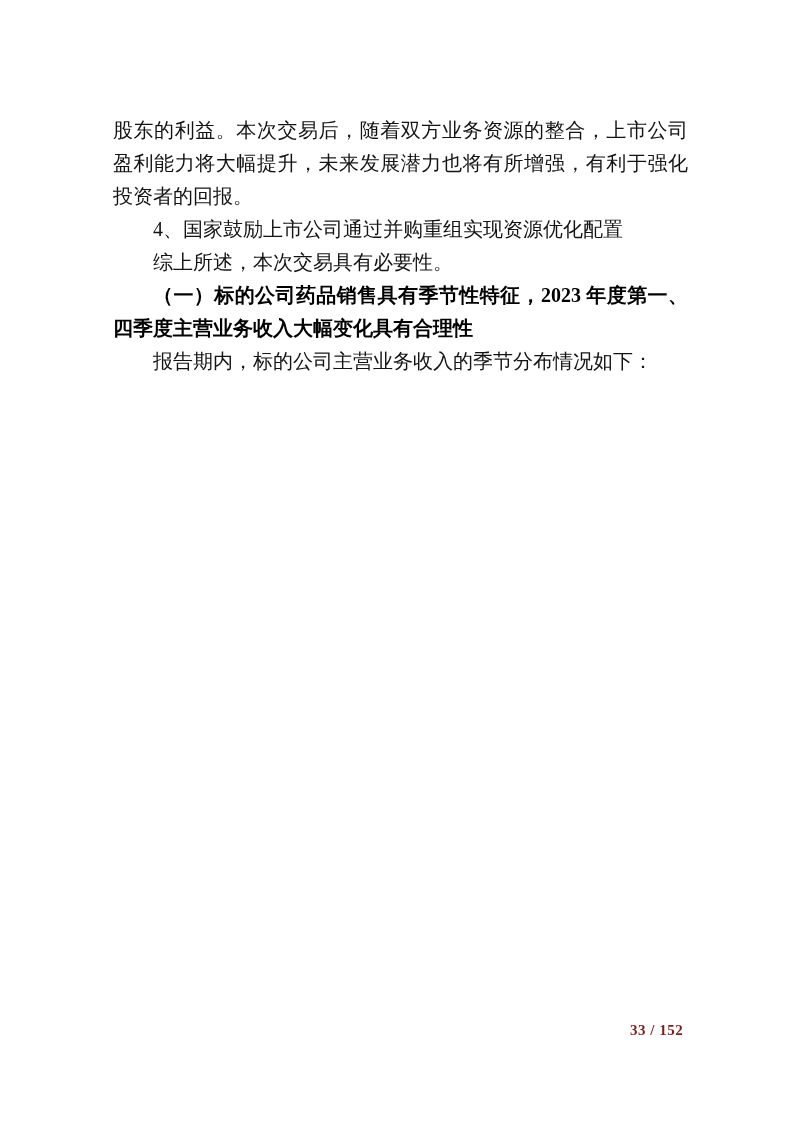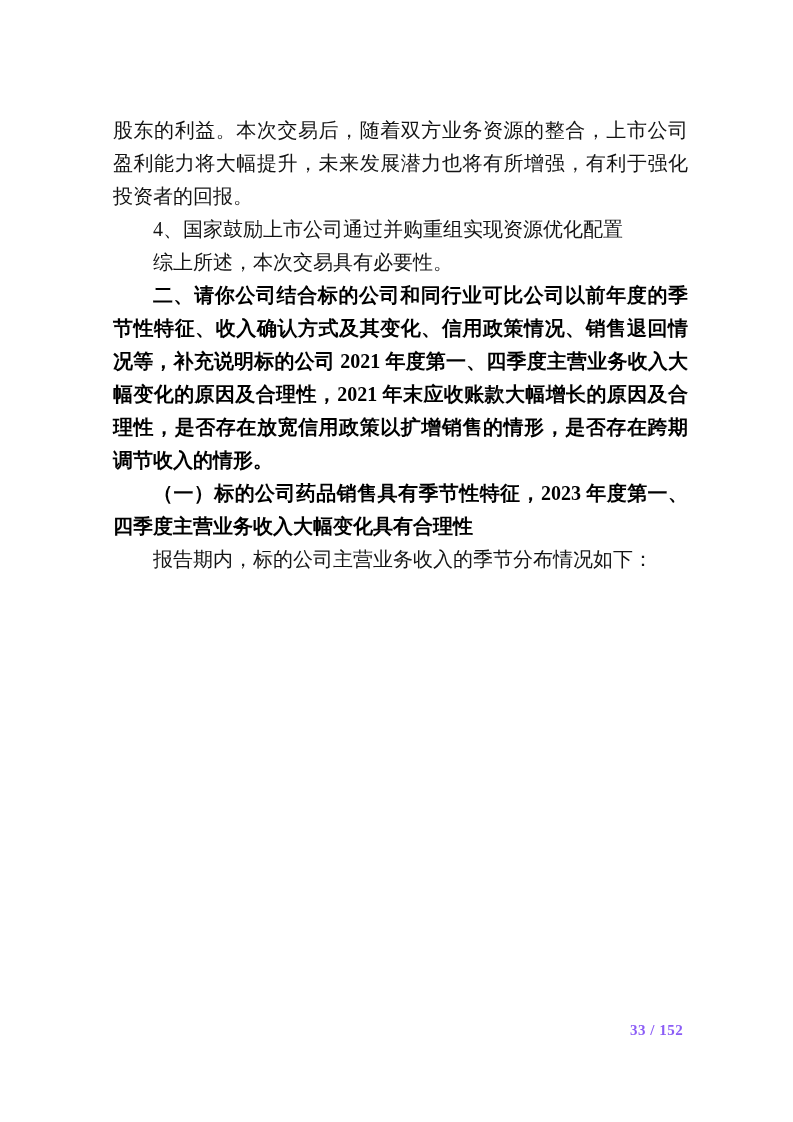--- a/index.html
+++ b/index.html
@@ -39,31 +39,30 @@
   .content p.bold {
     font-weight: bold;
     color: #000000;
   }
   .page-footer {
     position: absolute;
     left: 630px;
     top: 1022px;
     font-size: 15px;
     font-weight: bold;
-    color: #8b5cf6;
+    color: #7f1d1d;
     letter-spacing: 0.5px;
   }
 </style>
 </head>
 <body>
 
 <div class="page">
   <div class="content">
     <p class="noindent">股东的利益。本次交易后，随着双方业务资源的整合，上市公司盈利能力将大幅提升，未来发展潜力也将有所增强，有利于强化投资者的回报。</p>
     <p>4、国家鼓励上市公司通过并购重组实现资源优化配置</p>
     <p>综上所述，本次交易具有必要性。</p>
-    <p class="bold">二、请你公司结合标的公司和同行业可比公司以前年度的季节性特征、收入确认方式及其变化、信用政策情况、销售退回情况等，补充说明标的公司 2021 年度第一、四季度主营业务收入大幅变化的原因及合理性，2021 年末应收账款大幅增长的原因及合理性，是否存在放宽信用政策以扩增销售的情形，是否存在跨期调节收入的情形。</p>
     <p class="bold">（一）标的公司药品销售具有季节性特征，2023 年度第一、四季度主营业务收入大幅变化具有合理性</p>
     <p>报告期内，标的公司主营业务收入的季节分布情况如下：</p>
 
   </div>
   <div class="page-footer">33 / 152</div>
 </div>
 
 </body></html>

